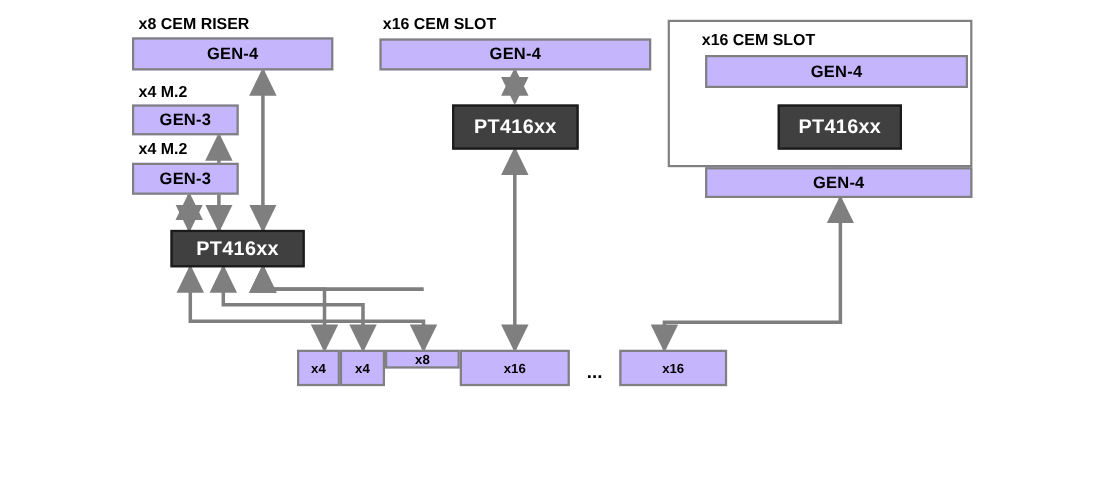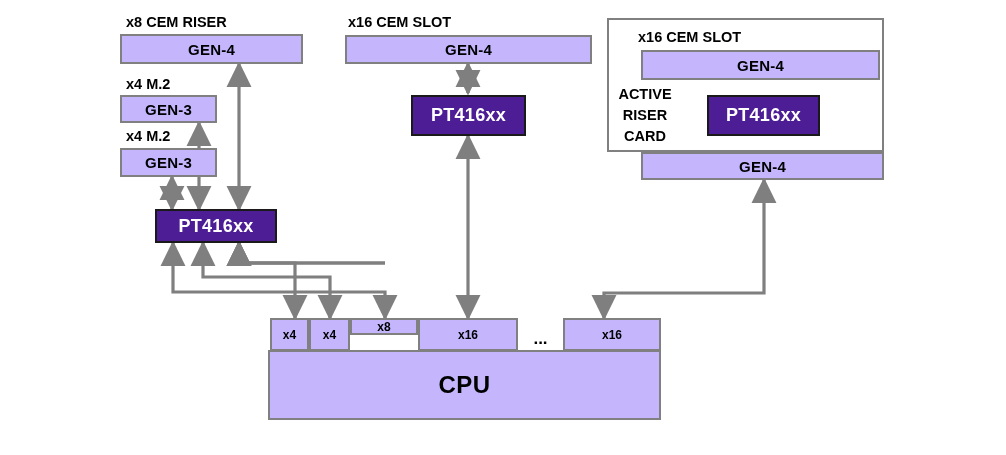--- a/index.html
+++ b/index.html
@@ -37,21 +37,21 @@
     z-index: 3;
   }
   .node.gen {
     font-size: 15px;
     letter-spacing: 0.2px;
   }
   .node.port {
     font-size: 12px;
   }
   .node.switch {
-    background: #4c1d95;
+    background: #404040;
     border: 2px solid #1a1a1a;
     color: #ffffff;
     font-size: 18px;
     letter-spacing: 0.3px;
   }
   .node.cpu {
     font-size: 24px;
     letter-spacing: 0.5px;
   }
   .node.ellipsis {
@@ -141,32 +141,26 @@
   <div class="caption" style="left:348px; top:14px;">x16 CEM SLOT</div>
   <div class="node gen" style="left:345px; top:35px; width:247px; height:29px;">GEN-4</div>
 
   <div class="node switch" style="left:411px; top:95px; width:115px; height:41px;">PT416xx</div>
 
   <div class="card-outline" style="left:607px; top:18px; width:277px; height:134px;"></div>
 
   <div class="caption" style="left:638px; top:29px;">x16 CEM SLOT</div>
   <div class="node gen" style="left:641px; top:50px; width:239px; height:30px;">GEN-4</div>
 
-  <div class="caption multiline" style="left:614px; top:84px; width:62px;">
-    <div>ACTIVE</div>
-    <div>RISER</div>
-    <div>CARD</div>
-  </div>
 
   <div class="node switch" style="left:707px; top:95px; width:113px; height:41px;">PT416xx</div>
 
   <div class="node gen" style="left:641px; top:152px; width:243px; height:28px;">GEN-4</div>
 
   <div class="node port" style="left:270px; top:318px; width:39px; height:33px;">x4</div>
   <div class="node port" style="left:309px; top:318px; width:41px; height:33px;">x4</div>
   <div class="node port" style="left:350px; top:318px; width:68px; height:17px;">x8</div>
   <div class="node port" style="left:418px; top:318px; width:100px; height:33px;">x16</div>
   <div class="node ellipsis" style="left:518px; top:318px; width:45px; height:33px;">...</div>
   <div class="node port" style="left:563px; top:318px; width:98px; height:33px;">x16</div>
 
-  <div class="node cpu" style="left:268px; top:350px; width:393px; height:70px;">CPU</div>
 
 </div>
 
 </body></html>

